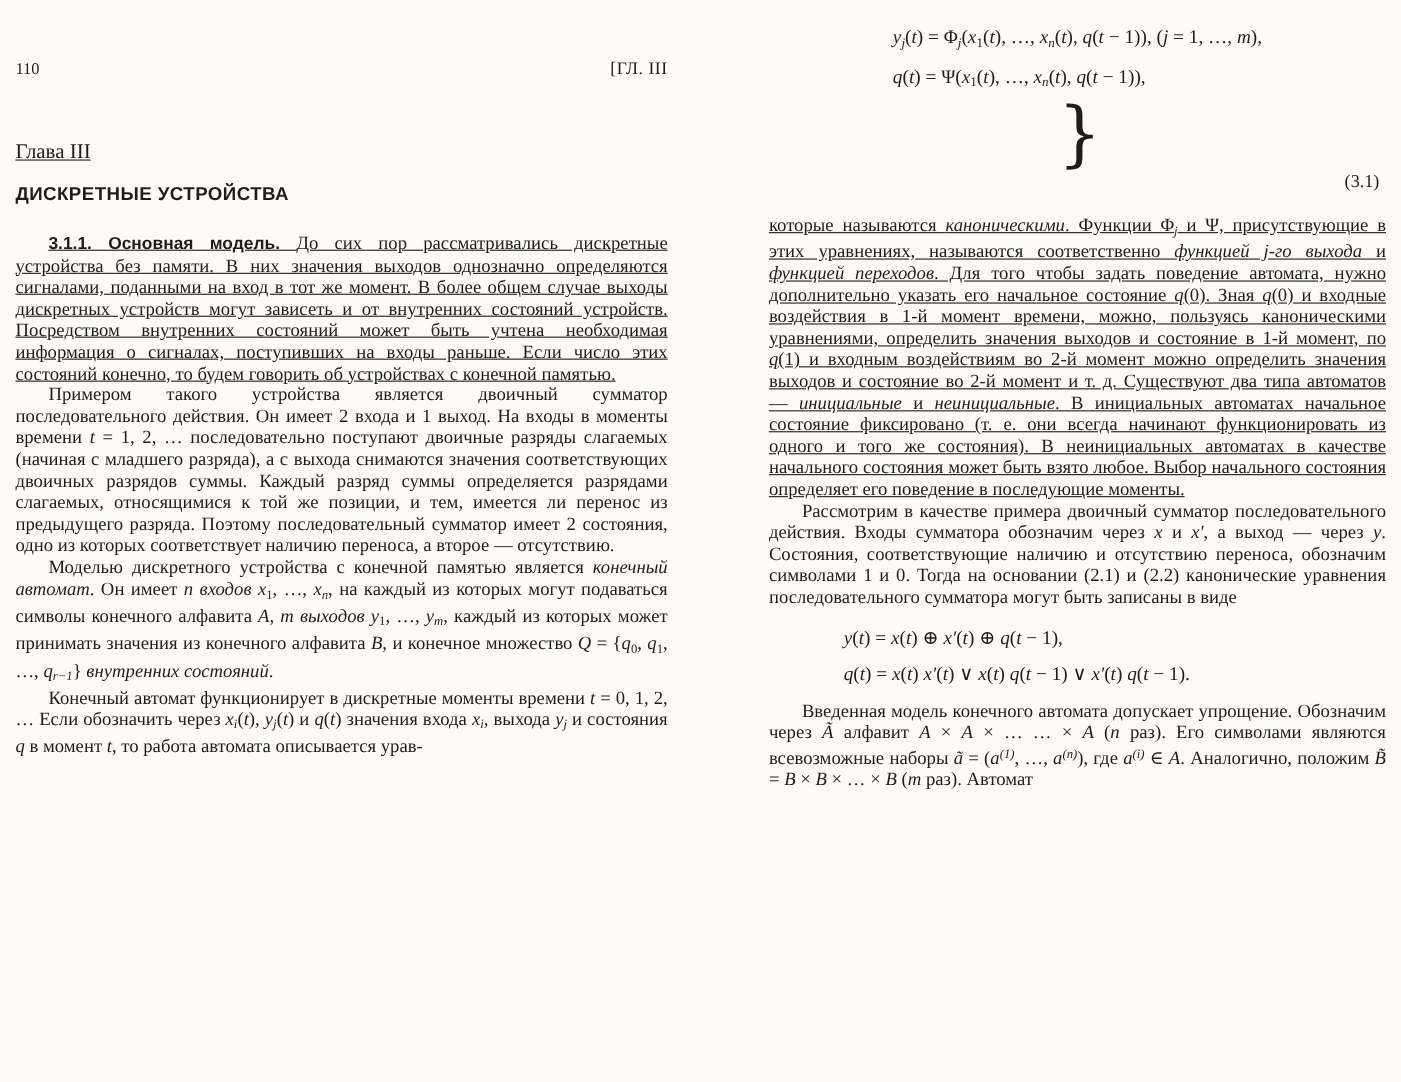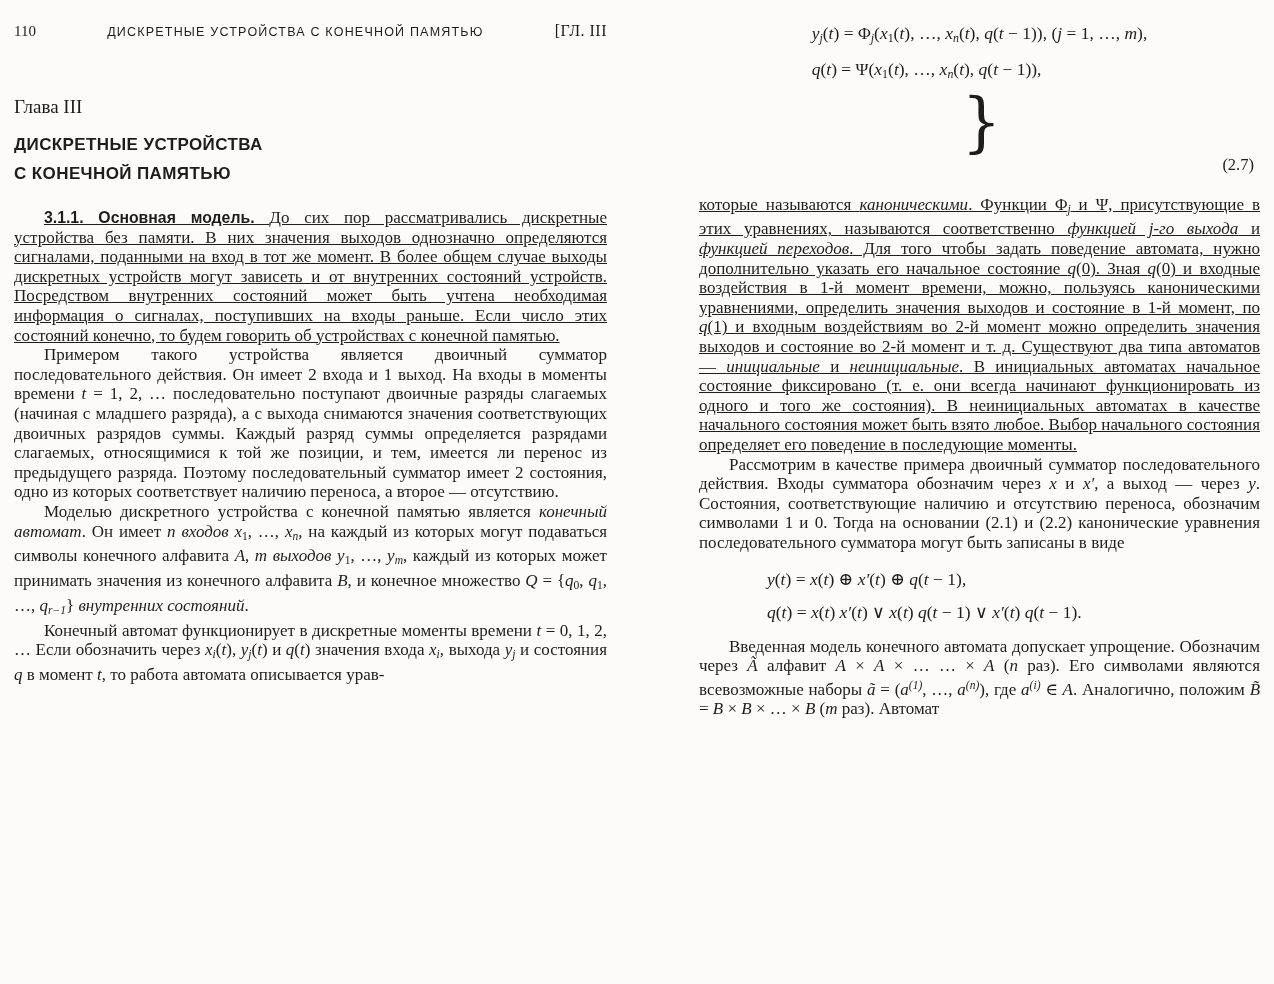--- a/index.html
+++ b/index.html
@@ -2,33 +2,33 @@
 <html><head>
 <meta charset="utf-8">
 <style>
   html,body{margin:0;padding:0;background:#e8e6e2;}
   .book{
     width:1274px;height:984px;background:#fcfbf9;color:#1e1d1b;
     display:flex;overflow:hidden;
     font-family:"Liberation Serif","DejaVu Serif",serif;
   }
   .page{width:637px;box-sizing:border-box;position:relative;}
-  .page.left{padding:14px 30px 15px 14px;}
+  .page.left{padding:14px 30px 15px 14px;margin-top:32px;}
   .page.right{padding:14px 14px 0 62px;}
 
   .running-head{
     display:flex;align-items:baseline;justify-content:space-between;
     font-family:"Liberation Sans","DejaVu Sans",sans-serif;
     font-size:12.5px;letter-spacing:1.2px;margin-top:8px;
   }
   .running-head .num{font-family:"Liberation Serif","DejaVu Serif",serif;font-size:15px;letter-spacing:0;}
   .running-head .mid{flex:1;text-align:center;white-space:nowrap;}
   .running-head .side{font-family:"Liberation Serif","DejaVu Serif",serif;font-size:16px;letter-spacing:.5px;white-space:nowrap;}
 
-  .chapter-label{margin-top:56px;font-size:19px;}
+  .chapter-label{margin-top:56px;font-size:19px;text-decoration:underline;}
   .chapter-title{
     margin:12px 0 0 0;font-family:"Liberation Sans","DejaVu Sans",sans-serif;
     font-weight:bold;font-size:17px;line-height:29px;letter-spacing:.4px;
   }
   .section-heading{
     margin:30px 0 0 0;font-family:"Liberation Sans","DejaVu Sans",sans-serif;
     font-weight:bold;font-size:16.5px;letter-spacing:.2px;
   }
 
   p.para{
@@ -57,46 +57,45 @@
   .eq-display .eq-line{line-height:33px;}
 </style>
 </head>
 <body>
 
 <div class="book">
 
   <div class="page left">
     <div class="running-head">
       <span class="num">110</span>
-      <span class="mid">ДИСКРЕТНЫЕ УСТРОЙСТВА С КОНЕЧНОЙ ПАМЯТЬЮ</span>
       <span class="side">[ГЛ. III</span>
     </div>
 
     <div class="chapter-label">Глава III</div>
 
-    <h1 class="chapter-title"><span>ДИСКРЕТНЫЕ УСТРОЙСТВА</span><br><span>С КОНЕЧНОЙ ПАМЯТЬЮ</span></h1>
+    <h1 class="chapter-title"><span>ДИСКРЕТНЫЕ УСТРОЙСТВА</span><br></h1>
 
 
     <p class="para first"><span class="b">3.1.1. Основная модель. </span><span>До сих пор рассматривались дискретные устройства без памяти. В них значения выходов однозначно определяются сигналами, поданными на вход в тот же момент. В более общем случае выходы дискретных устройств могут зависеть и от внутренних состояний устройств. Посредством внутренних состояний может быть учтена необходимая информация о сигналах, поступивших на входы раньше. Если число этих состояний конечно, то будем говорить об устройствах с конечной памятью.</span></p>
     <p class="para"><span>Примером такого устройства является двоичный сумматор последовательного действия. Он имеет 2 входа и 1 выход. На входы в моменты времени </span><span class="i">t</span><span> = 1, 2, … последовательно поступают двоичные разряды слагаемых (начиная с младшего разряда), а с выхода снимаются значения соответствующих двоичных разрядов суммы. Каждый разряд суммы определяется разрядами слагаемых, относящимися к той же позиции, и тем, имеется ли перенос из предыдущего разряда. Поэтому последовательный сумматор имеет 2 состояния, одно из которых соответствует наличию переноса, а второе — отсутствию.</span></p>
     <p class="para"><span>Моделью дискретного устройства с конечной памятью является </span><span class="i">конечный автомат</span><span>. Он имеет </span><span class="i">n входов</span><span> </span><span class="i">x</span><span class="sub">1</span><span>, …, </span><span class="i">x</span><span class="sub i">n</span><span>, на каждый из которых могут подаваться символы конечного алфавита </span><span class="i">A</span><span>, </span><span class="i">m выходов</span><span> </span><span class="i">y</span><span class="sub">1</span><span>, …, </span><span class="i">y</span><span class="sub i">m</span><span>, каждый из которых может принимать значения из конечного алфавита </span><span class="i">B</span><span>, и конечное множество </span><span class="i">Q</span><span> = {</span><span class="i">q</span><span class="sub">0</span><span>, </span><span class="i">q</span><span class="sub">1</span><span>, …, </span><span class="i">q</span><span class="sub i">r−1</span><span>} </span><span class="i">внутренних состояний</span><span>.</span></p>
     <p class="para"><span>Конечный автомат функционирует в дискретные моменты времени </span><span class="i">t</span><span> = 0, 1, 2, … Если обозначить через </span><span class="i">x</span><span class="sub i">i</span><span>(</span><span class="i">t</span><span>), </span><span class="i">y</span><span class="sub i">j</span><span>(</span><span class="i">t</span><span>) и </span><span class="i">q</span><span>(</span><span class="i">t</span><span>) значения входа </span><span class="i">x</span><span class="sub i">i</span><span>, выхода </span><span class="i">y</span><span class="sub i">j</span><span> и состояния </span><span class="i">q</span><span> в момент </span><span class="i">t</span><span>, то работа автомата описывается урав-</span></p>
   </div>
 
   <div class="page right">
 
 
     <div class="eq31">
       <div class="eq-lines">
         <div class="eq-line"><span class="i">y</span><span class="sub i">j</span><span>(</span><span class="i">t</span><span>) = Φ</span><span class="sub i">j</span><span>(</span><span class="i">x</span><span class="sub">1</span><span>(</span><span class="i">t</span><span>), …, </span><span class="i">x</span><span class="sub i">n</span><span>(</span><span class="i">t</span><span>), </span><span class="i">q</span><span>(</span><span class="i">t</span><span> − 1)),</span><span>    </span><span>(</span><span class="i">j</span><span> = 1, …, </span><span class="i">m</span><span>),</span></div>
         <div class="eq-line"><span class="i">q</span><span>(</span><span class="i">t</span><span>) = Ψ(</span><span class="i">x</span><span class="sub">1</span><span>(</span><span class="i">t</span><span>), …, </span><span class="i">x</span><span class="sub i">n</span><span>(</span><span class="i">t</span><span>), </span><span class="i">q</span><span>(</span><span class="i">t</span><span> − 1)),</span></div>
       </div>
       <div class="brace">}</div>
     </div>
-    <div class="eq-label">(2.7)</div>
+    <div class="eq-label">(3.1)</div>
 
     <p class="para first noindent"><span>которые называются </span><span class="i">каноническими</span><span>. Функции Φ</span><span class="sub i">j</span><span> и Ψ, присутствующие в этих уравнениях, называются соответственно </span><span class="i">функцией j-го выхода</span><span> и </span><span class="i">функцией переходов</span><span>. Для того чтобы задать поведение автомата, нужно дополнительно указать его начальное состояние </span><span class="i">q</span><span>(0). Зная </span><span class="i">q</span><span>(0) и входные воздействия в 1-й момент времени, можно, пользуясь каноническими уравнениями, определить значения выходов и состояние в 1-й момент, по </span><span class="i">q</span><span>(1) и входным воздействиям во 2-й момент можно определить значения выходов и состояние во 2-й момент и т. д. Существуют два типа автоматов — </span><span class="i">инициальные</span><span> и </span><span class="i">неинициальные</span><span>. В инициальных автоматах начальное состояние фиксировано (т. е. они всегда начинают функционировать из одного и того же состояния). В неинициальных автоматах в качестве начального состояния может быть взято любое. Выбор начального состояния определяет его поведение в последующие моменты.</span></p>
     <p class="para"><span>Рассмотрим в качестве примера двоичный сумматор последовательного действия. Входы сумматора обозначим через </span><span class="i">x</span><span> и </span><span class="i">x′</span><span>, а выход — через </span><span class="i">y</span><span>. Состояния, соответствующие наличию и отсутствию переноса, обозначим символами 1 и 0. Тогда на основании (2.1) и (2.2) канонические уравнения последовательного сумматора могут быть записаны в виде</span></p>
 
     <div class="eq-display">
       <div class="eq-line"><span class="i">y</span><span>(</span><span class="i">t</span><span>) = </span><span class="i">x</span><span>(</span><span class="i">t</span><span>) ⊕ </span><span class="i">x′</span><span>(</span><span class="i">t</span><span>) ⊕ </span><span class="i">q</span><span>(</span><span class="i">t</span><span> − 1),</span></div>
       <div class="eq-line"><span class="i">q</span><span>(</span><span class="i">t</span><span>) = </span><span class="i">x</span><span>(</span><span class="i">t</span><span>) </span><span class="i">x′</span><span>(</span><span class="i">t</span><span>) ∨ </span><span class="i">x</span><span>(</span><span class="i">t</span><span>) </span><span class="i">q</span><span>(</span><span class="i">t</span><span> − 1) ∨ </span><span class="i">x′</span><span>(</span><span class="i">t</span><span>) </span><span class="i">q</span><span>(</span><span class="i">t</span><span> − 1).</span></div>
     </div>
 
     <p class="para"><span>Введенная модель конечного автомата допускает упрощение. Обозначим через </span><span class="i">Ã</span><span> алфавит </span><span class="i">A</span><span> × </span><span class="i">A</span><span> × … … × </span><span class="i">A</span><span> (</span><span class="i">n</span><span> раз). Его символами являются всевозможные наборы </span><span class="i">ã</span><span> = (</span><span class="i">a</span><span class="sup i">(1)</span><span>, …, </span><span class="i">a</span><span class="sup i">(n)</span><span>), где </span><span class="i">a</span><span class="sup i">(i)</span><span> ∈ </span><span class="i">A</span><span>. Аналогично, положим </span><span class="i">B̃</span><span> = </span><span class="i">B</span><span> × </span><span class="i">B</span><span> × … × </span><span class="i">B</span><span> (</span><span class="i">m</span><span> раз). Автомат</span></p>

